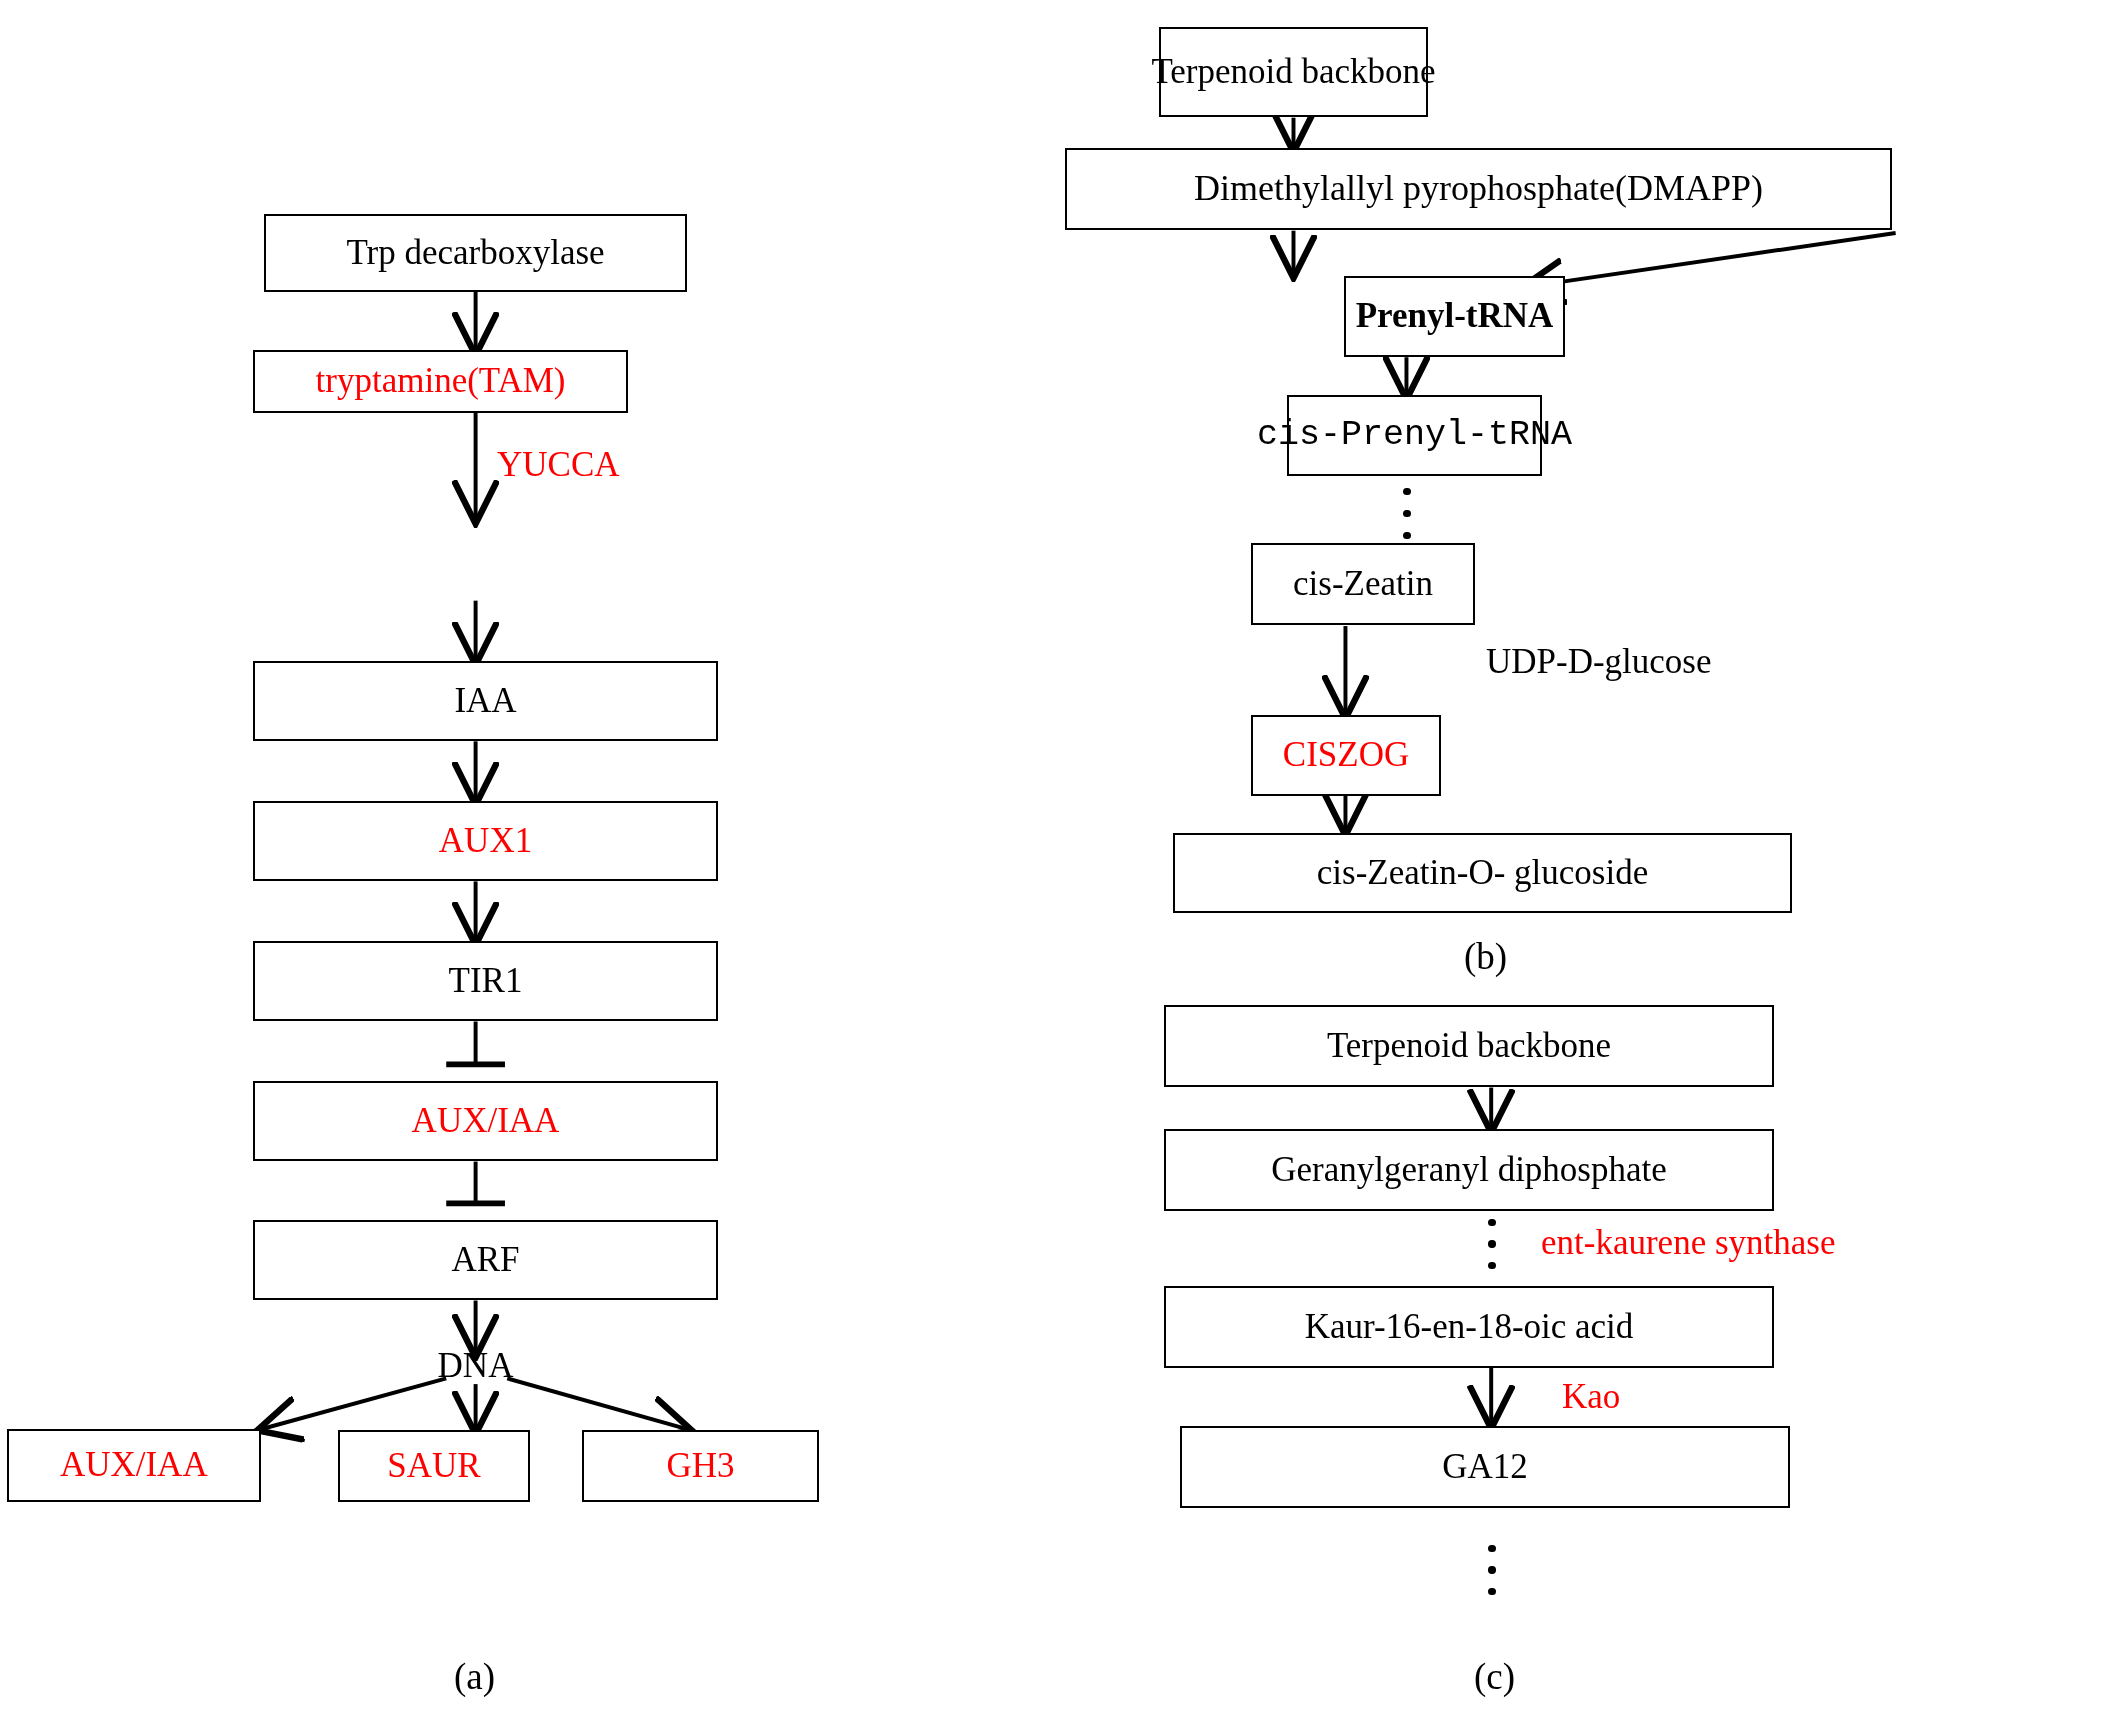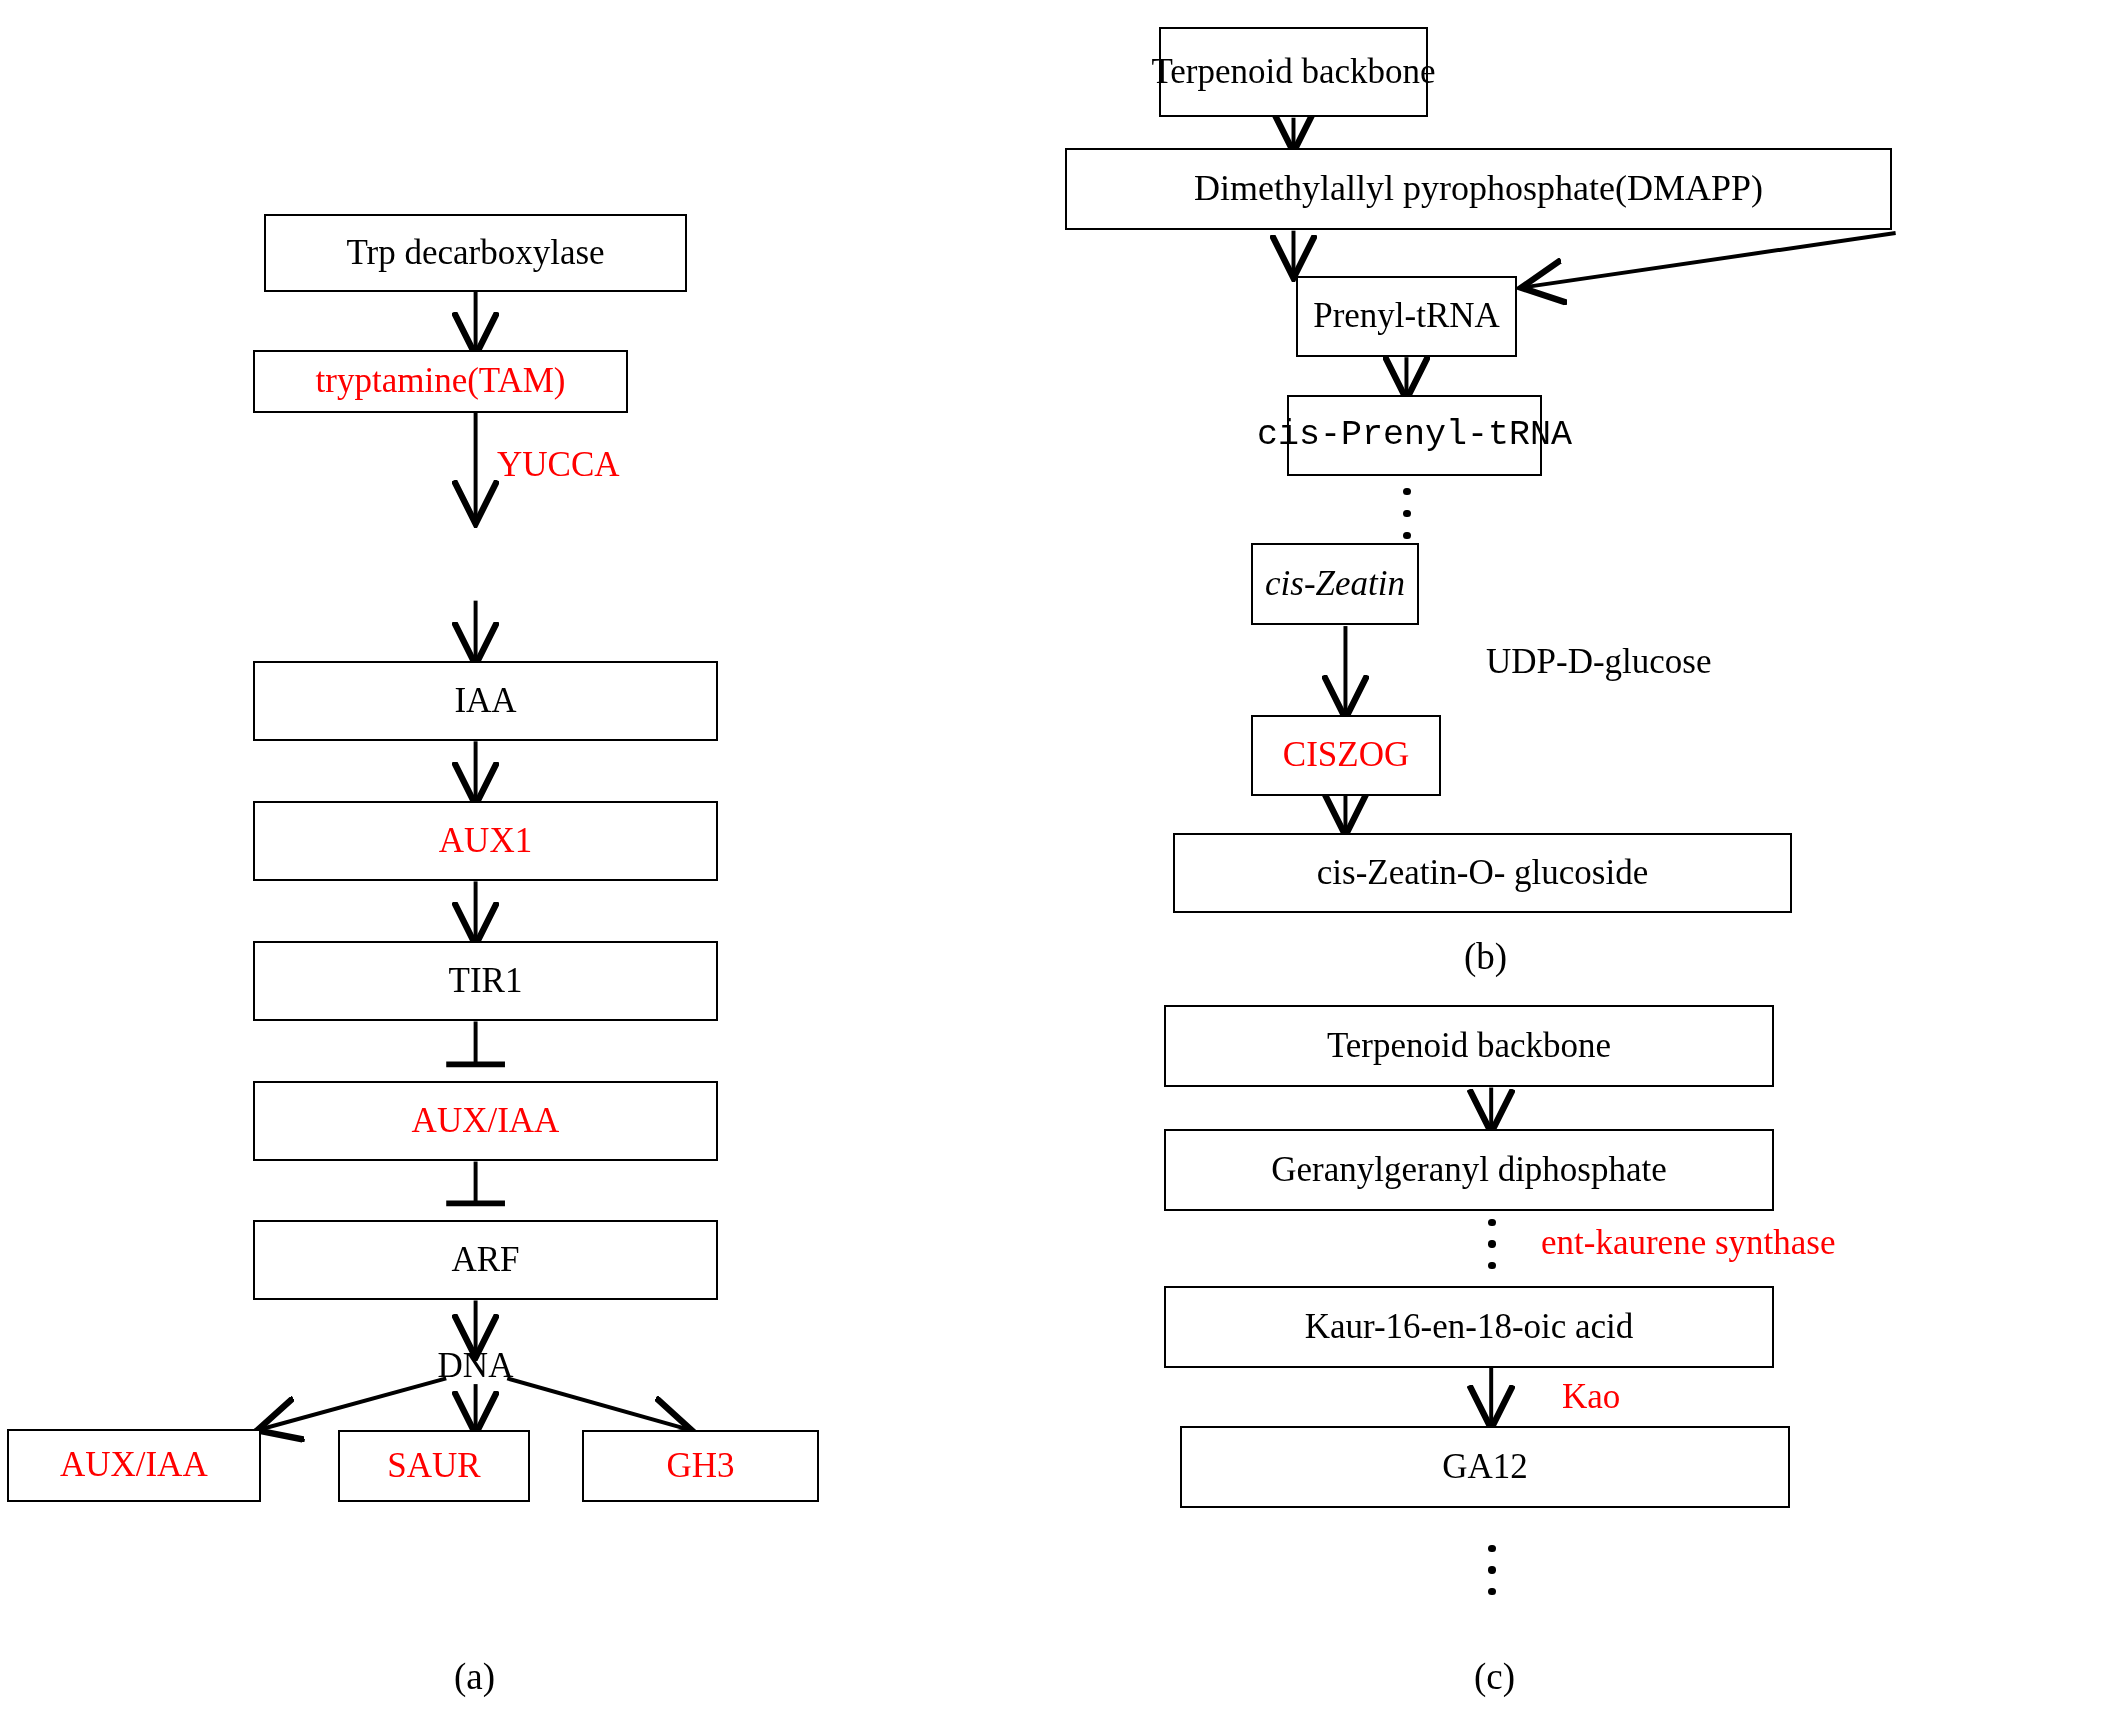--- a/index.html
+++ b/index.html
@@ -131,31 +131,31 @@
 
   <div class="node red" style="left:582px;top:1430px;width:237px;height:72px;">GH3</div>
 
   <div class="caption" style="left:418px;top:1655px;width:113px;">(a)</div>
 
   <div class="node black" style="left:1159px;top:27px;width:269px;height:90px;">Terpenoid backbone</div>
 
   <div class="node black" style="left:1065px;top:148px;width:827px;height:82px;font-size:36px;">Dimethylallyl pyrophosphate(DMAPP)</div>
 
 
-  <div class="node black" style="left:1296px;top:276px;width:221px;height:81px;">Prenyl-tRNA</div>
+  <div class="node black" style="left:1344px;top:276px;width:221px;height:81px;font-weight:bold;">Prenyl-tRNA</div>
 
   <div class="node black" style="left:1287px;top:395px;width:255px;height:81px;font-family:Liberation Mono, monospace;">cis-Prenyl-tRNA</div>
 
   <div class="vdots" style="left:1403px;top:488px;width:8px;height:51px;">
     <i></i>
       <i></i>
       <i></i>
   </div>
 
-  <div class="node black" style="left:1251px;top:543px;width:168px;height:82px;font-style:italic;">cis-Zeatin</div>
+  <div class="node black" style="left:1251px;top:543px;width:224px;height:82px;">cis-Zeatin</div>
 
   <div class="elabel black" style="left:1486px;top:644px;">UDP-D-glucose</div>
 
   <div class="node red" style="left:1251px;top:715px;width:190px;height:81px;">CISZOG</div>
 
   <div class="node black" style="left:1173px;top:833px;width:619px;height:80px;">cis-Zeatin-O- glucoside</div>
 
   <div class="caption" style="left:1429px;top:935px;width:113px;">(b)</div>
 
   <div class="node black" style="left:1164px;top:1005px;width:610px;height:82px;">Terpenoid backbone</div>

